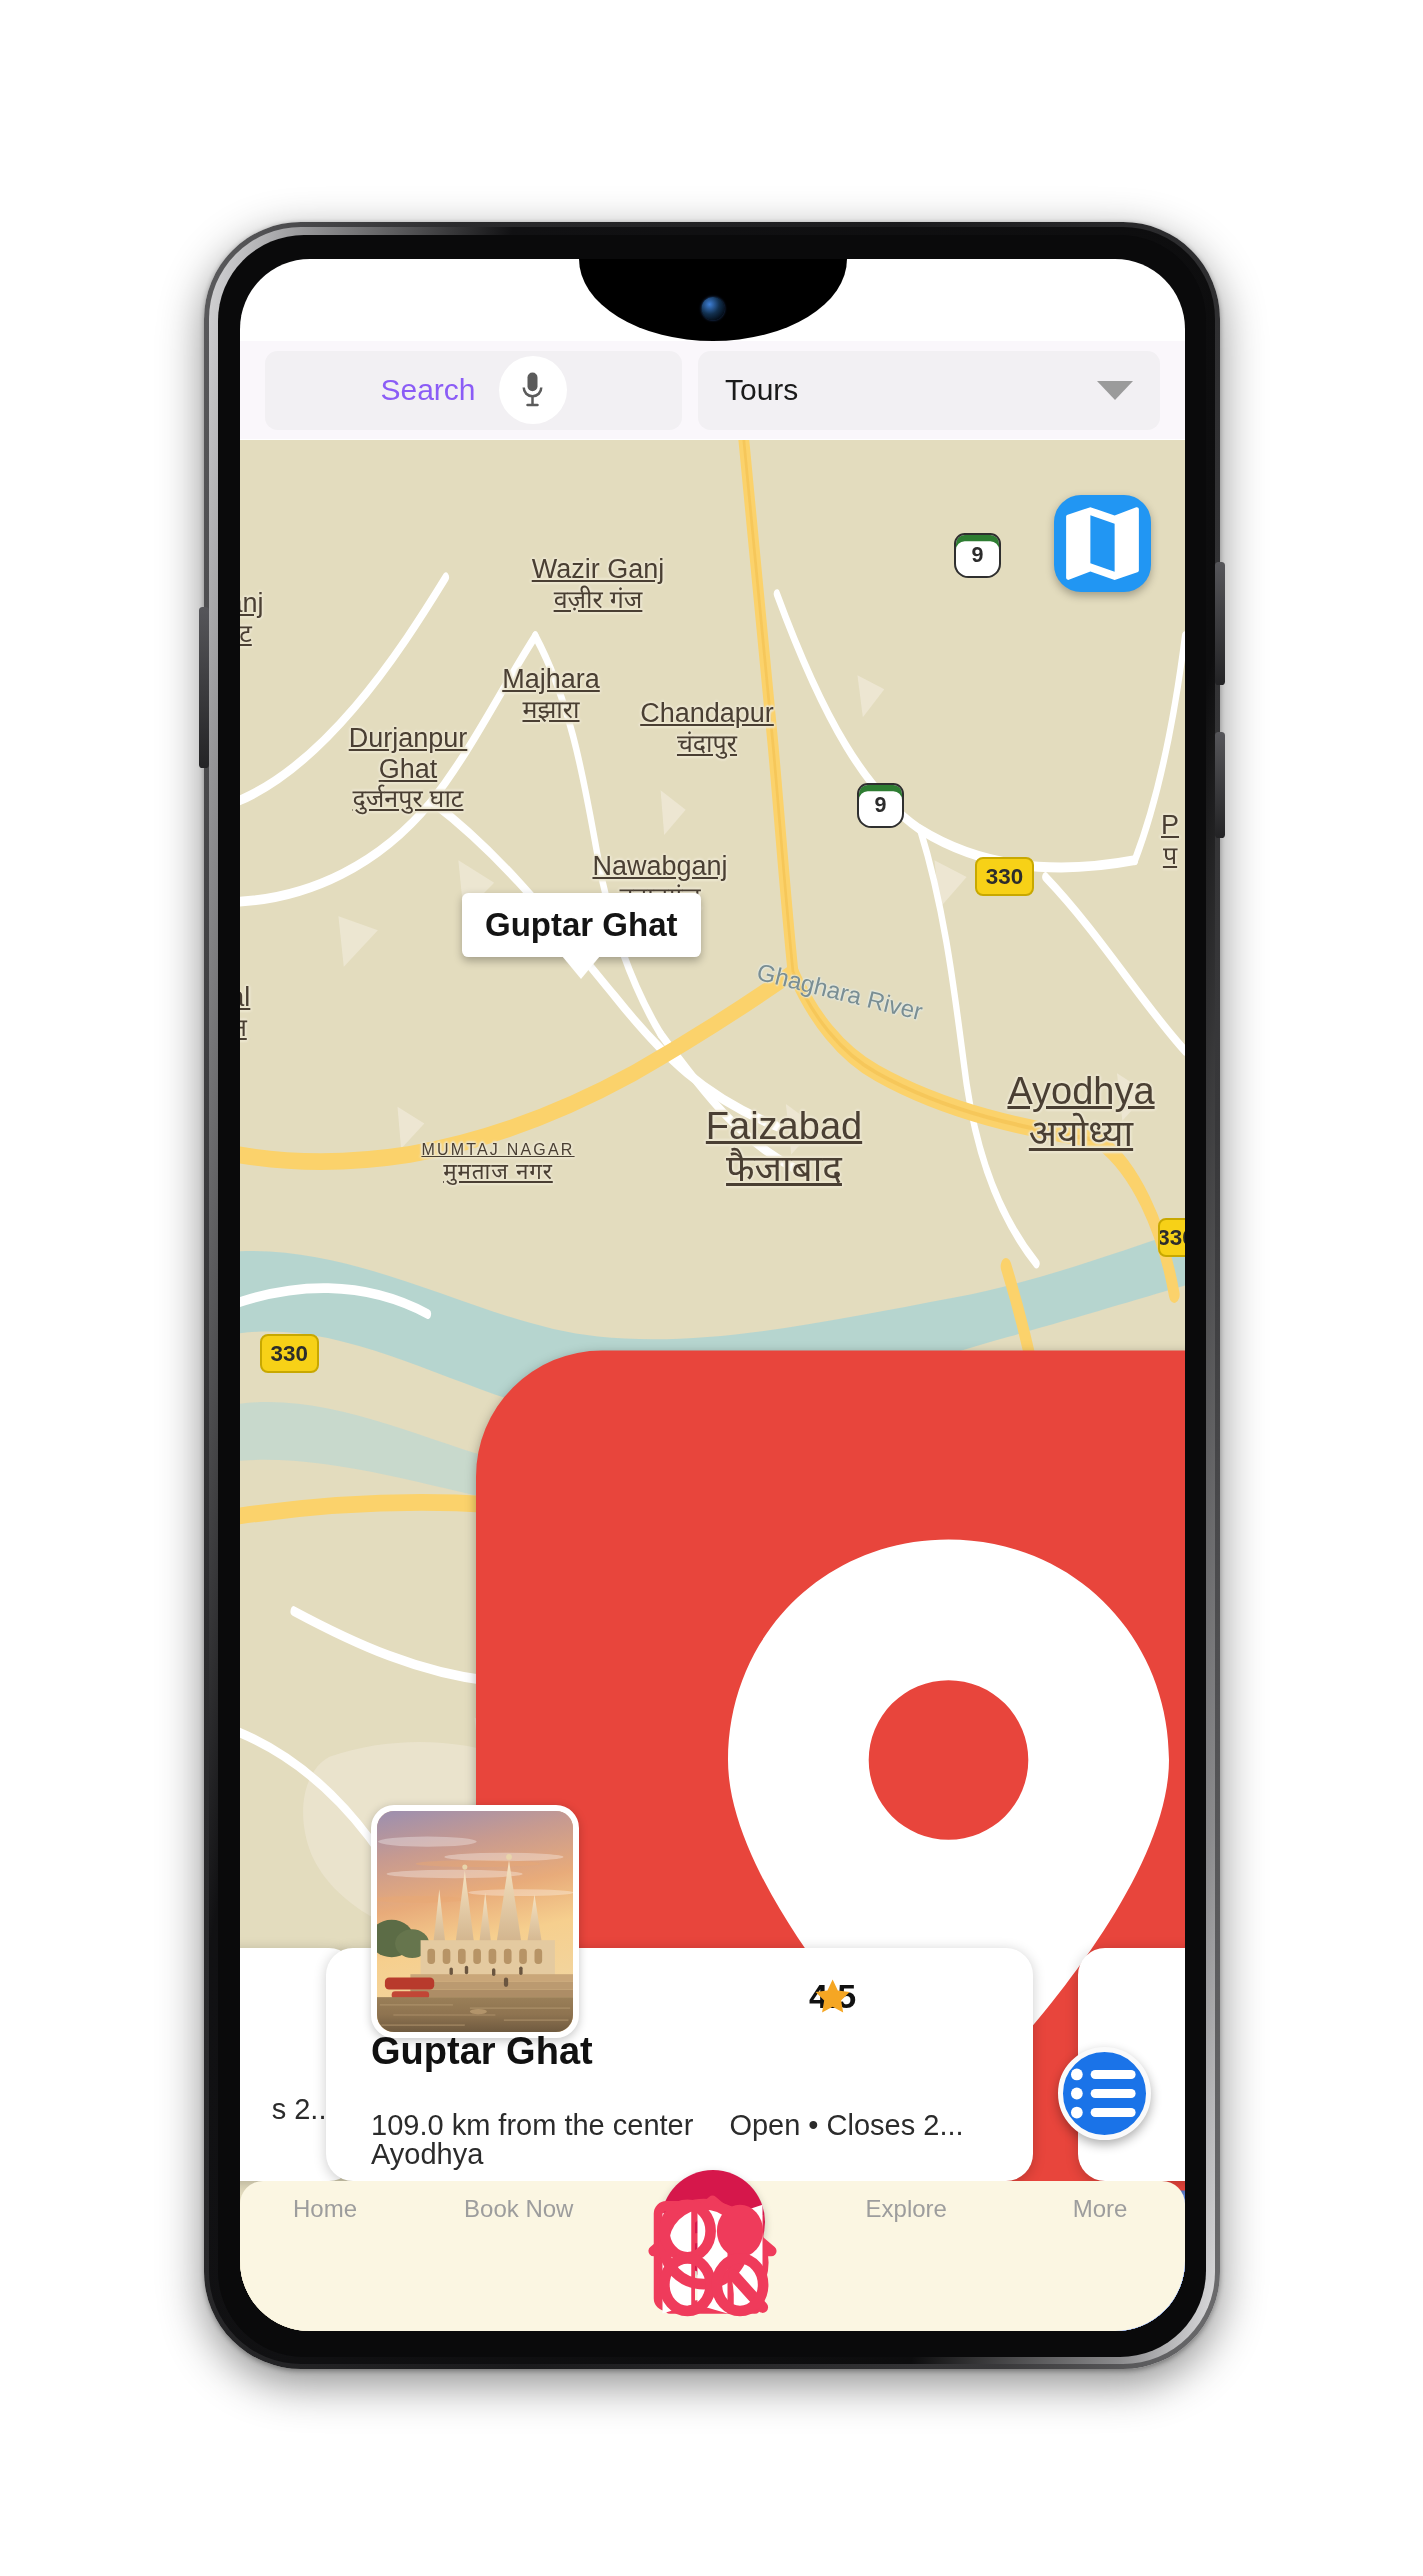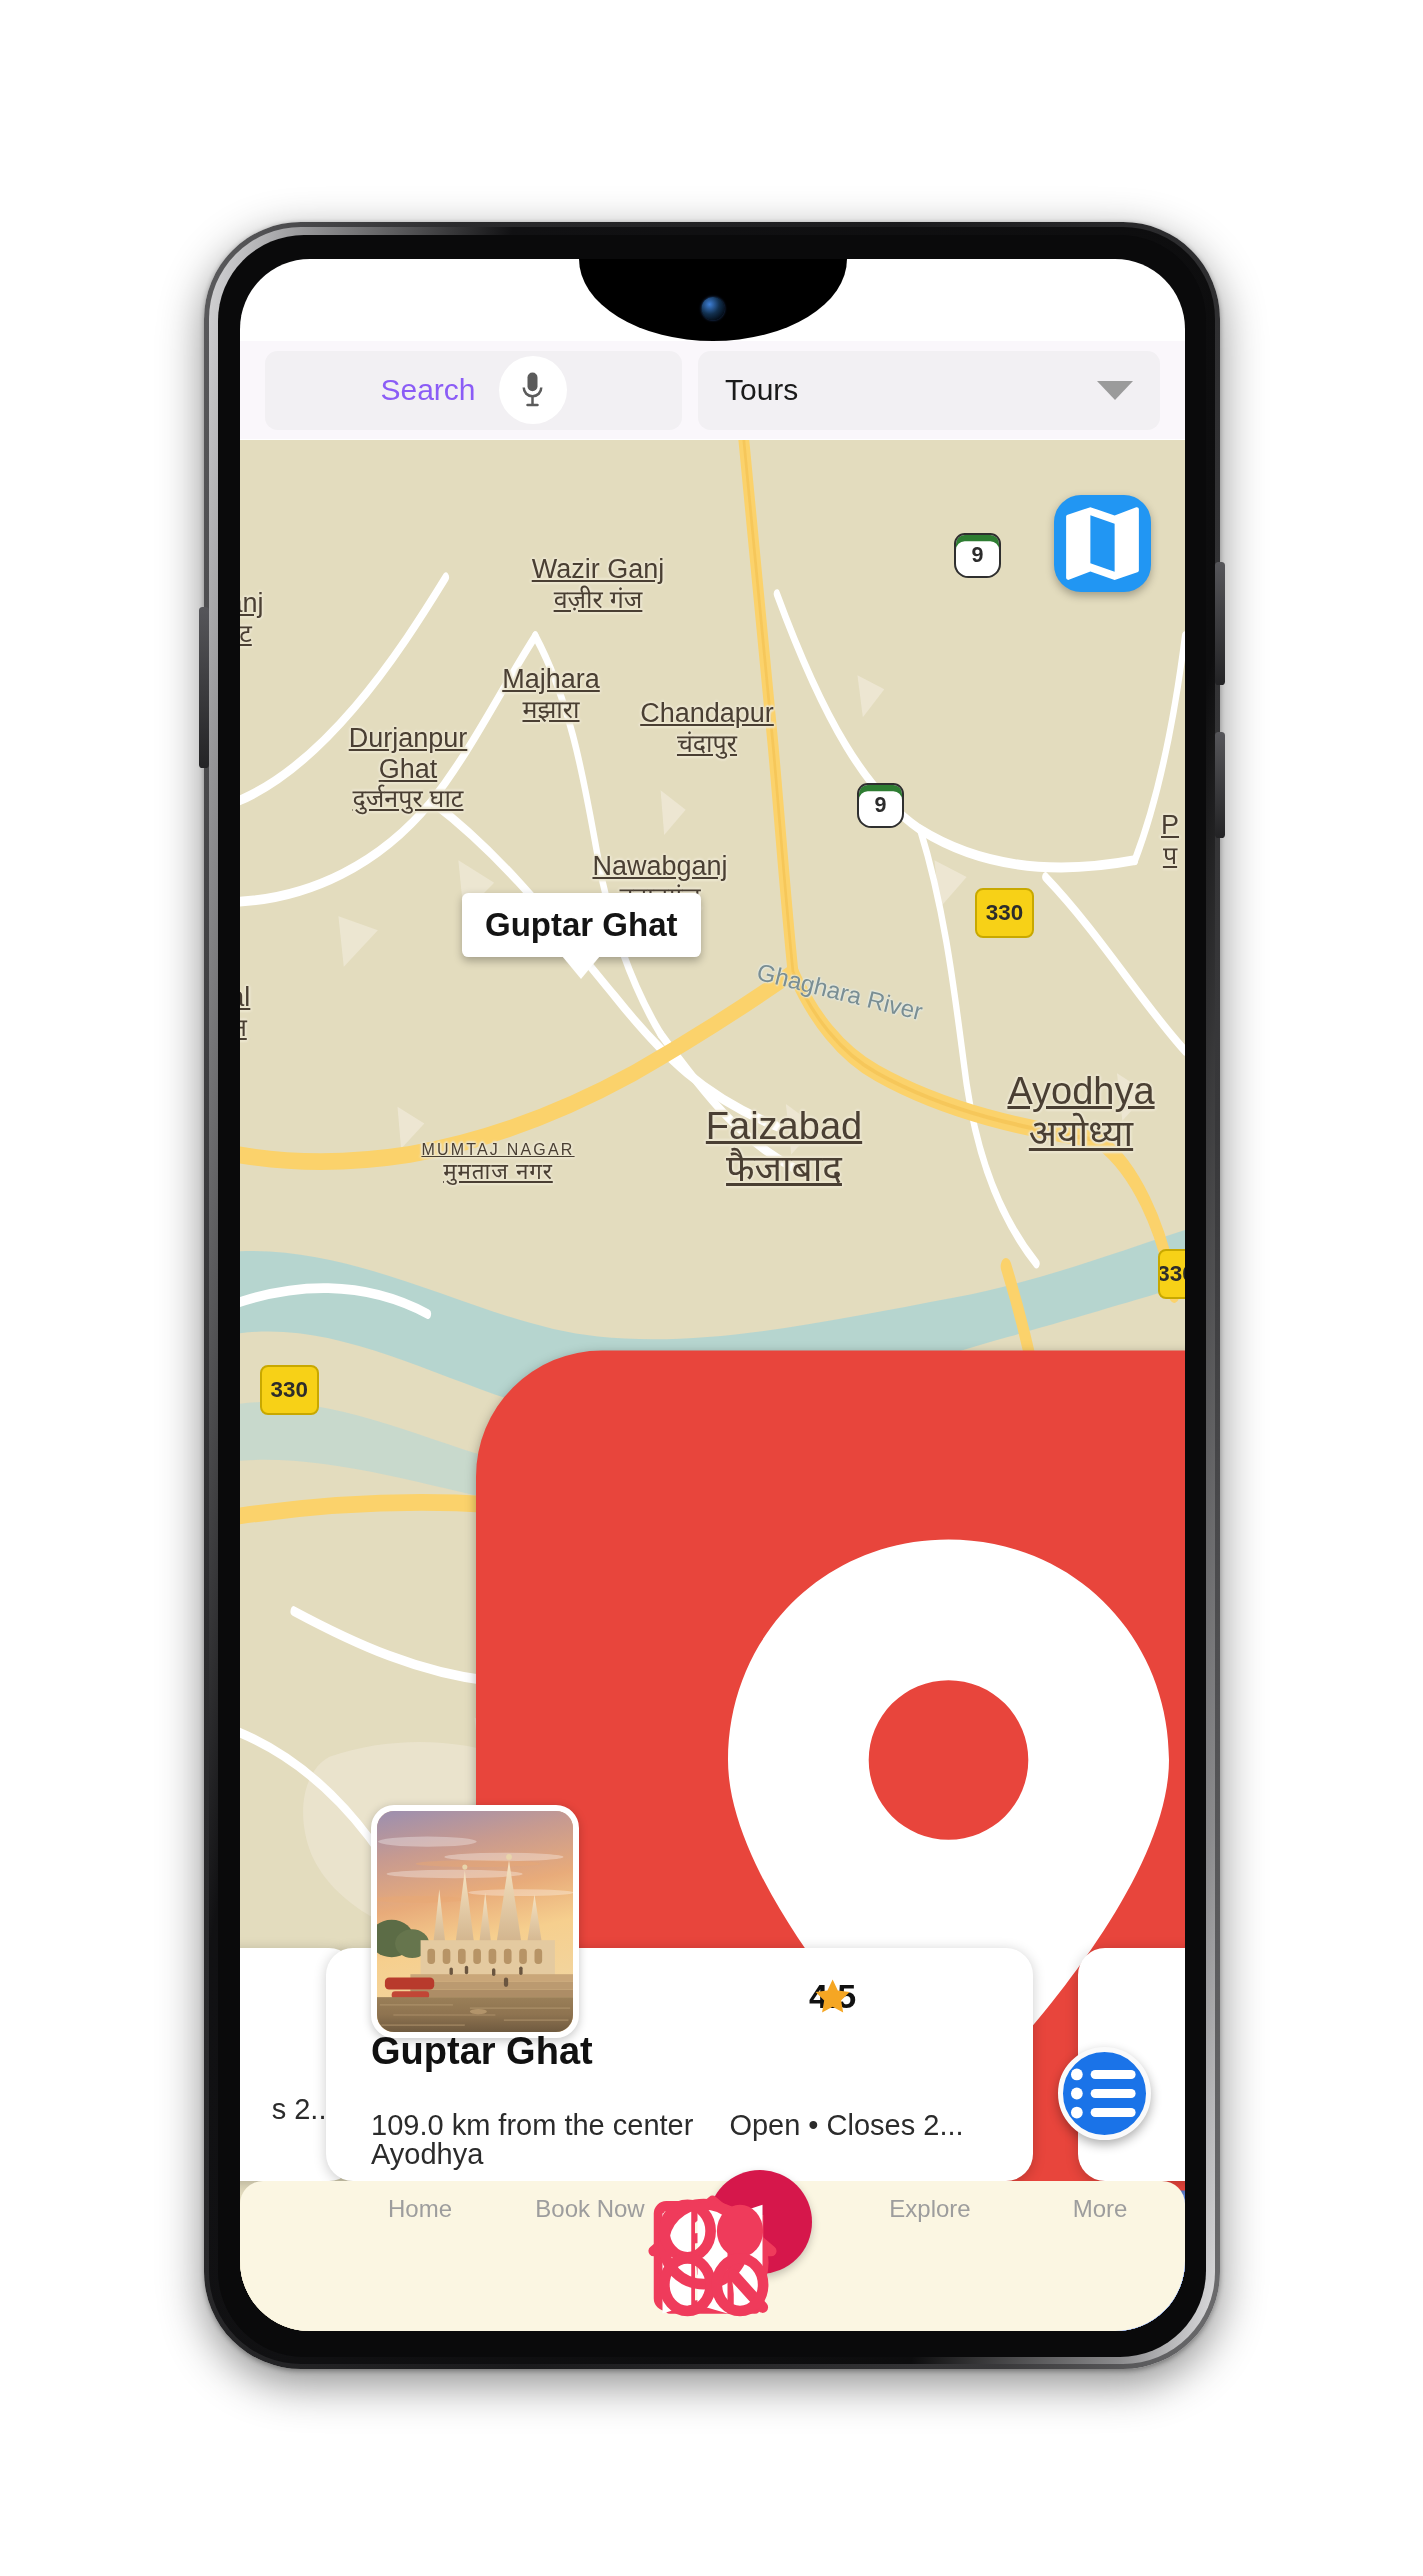--- a/index.html
+++ b/index.html
@@ -154,23 +154,22 @@
   .shield{
     position:absolute; display:flex;align-items:center;justify-content:center;
     font-size:21.5px; font-weight:600; color:#2c2c2c;
   }
   .shield-9{
     width:47px;height:45px;background:#fff;border:2.7px solid #2f2f2f;
     border-radius:10.7px 10.7px 14.3px 14.3px;
     box-shadow:inset 0 6.3px 0 #2e7d32;
   }
   .shield-330{
-    width:59px;height:50px;background:#f7d117;border:2.7px solid #c8a800;border-radius:8px;
+    width:59px;height:39px;background:#f7d117;border:2.7px solid #c8a800;border-radius:8px;
     font-size:22.4px;
-    margin-top:31px;
   }
 
   
   .pin-blue{
     position:absolute; width:38px;height:48px;
     filter:drop-shadow(0 1.8px 2.7px rgba(0,0,0,.22));
   }
   #marker-main{
     position:absolute; width:81px; height:100px;
     filter:drop-shadow(0 3.6px 5.4px rgba(0,0,0,.3));
@@ -267,21 +266,21 @@
   }
   .card-frag{
     position:absolute; font-size:29px; color:#2b2b2b;
   }
   #prev-frag{ right:21.5px; top:145px; }
 
   
   #bottom-nav{
     position:absolute; left:0; right:0; bottom:0; height:150px;
     background:#fbf6e2;
-    display:flex; align-items:flex-start; justify-content:flex-end;
+    display:flex; align-items:flex-start; justify-content:space-between;
     padding-top:14.3px;
     z-index:28;
     border-top-left-radius:23px; border-top-right-radius:23px;
   }
   .nav-item{
     width:170px; display:flex; flex-direction:column; align-items:center; gap:5.4px;
   }
   .nav-label{ font-size:24px; color:#9d9d9d; }
   #nav-map-fab{
     width:104px;height:104px;border-radius:50%;

